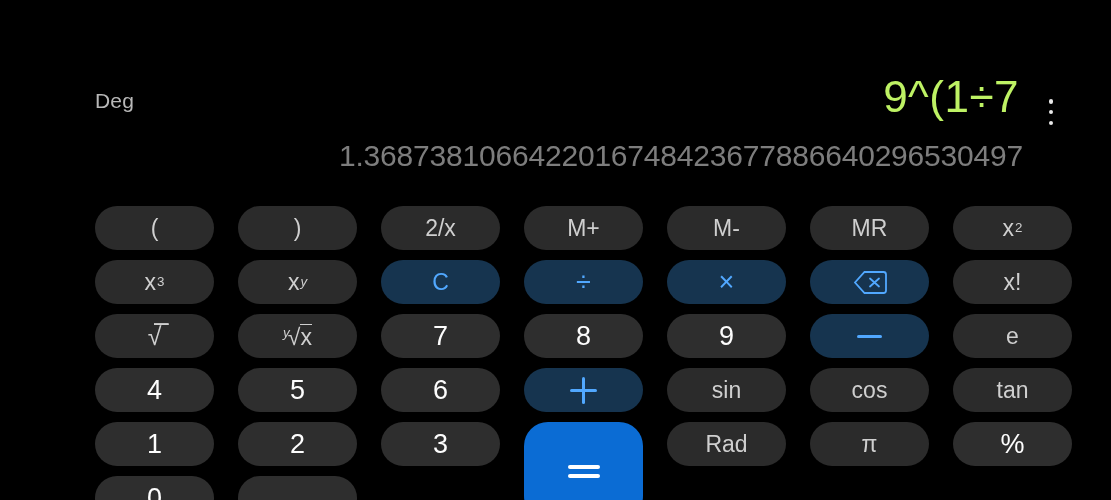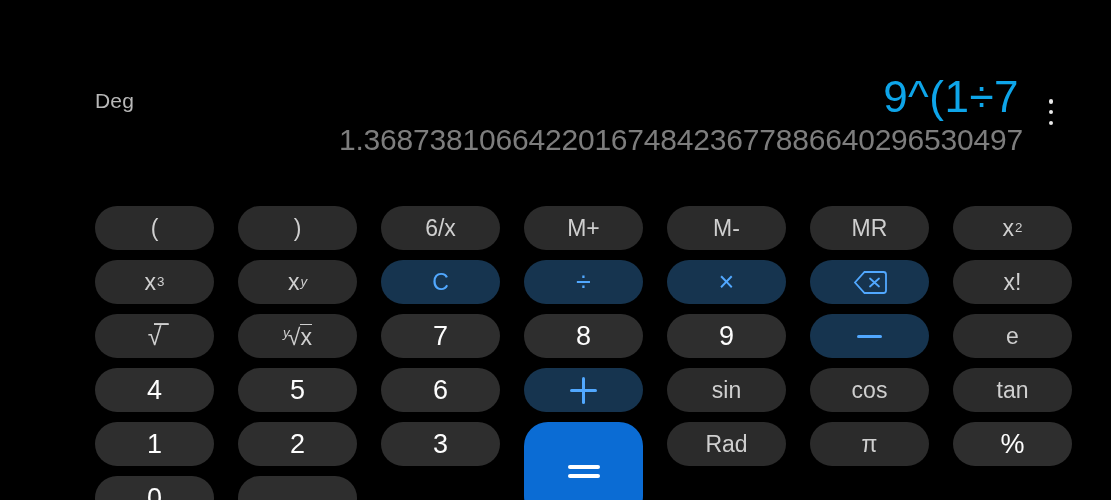--- a/index.html
+++ b/index.html
@@ -11,37 +11,37 @@
   
   #display { position:absolute; left:0; top:0; width:1111px; height:140px; }
 
   #mode-label {
     position:absolute; left:95px; top:42px;
     font-size:21px; color:#b8b8b8; letter-spacing:.2px;
   }
 
   #expression {
     position:absolute; right:92px; top:26px;
-    font-size:44px; color:#0ea5e9; letter-spacing:.5px;
+    font-size:44px; color:#bef264; letter-spacing:.5px;
     white-space:nowrap; text-align:right; line-height:1.1;
   }
 
   #overflow-menu {
     position:absolute; right:48px; top:50px;
     width:24px; height:30px; cursor:pointer;
     display:flex; flex-direction:column; align-items:center;
     justify-content:space-between; padding:2px 0;
   }
   #overflow-menu i {
     display:block; width:4.5px; height:4.5px; border-radius:50%;
     background:#e8e8e8;
   }
 
   #result {
-    position:absolute; right:88px; top:76px;
+    position:absolute; right:88px; top:92px;
     font-size:30px; color:#7d7d7d; letter-spacing:-.2px;
     white-space:nowrap; text-align:right;
   }
 
   
   #keypad {
     position:absolute; left:95px; top:159px;
     width:977px;
     display:grid;
     grid-template-columns:repeat(7, 119px);
@@ -125,21 +125,21 @@
       <i></i>
       <i></i>
     </div>
 
     <div id="result">1.3687381066422016748423677886640296530497</div>
   </div>
 
   <div id="keypad">
       <div class="key">(</div>
       <div class="key">)</div>
-      <div class="key">6/x</div>
+      <div class="key">2/x</div>
       <div class="key">M+</div>
       <div class="key">M-</div>
       <div class="key">MR</div>
       <div class="key">x<sup>2</sup></div>
       <div class="key">x<sup>3</sup></div>
       <div class="key">x<sup><i>y</i></sup></div>
       <div class="key op">C</div>
       <div class="key op">
         <span class="op-glyph">÷</span>
       </div>

